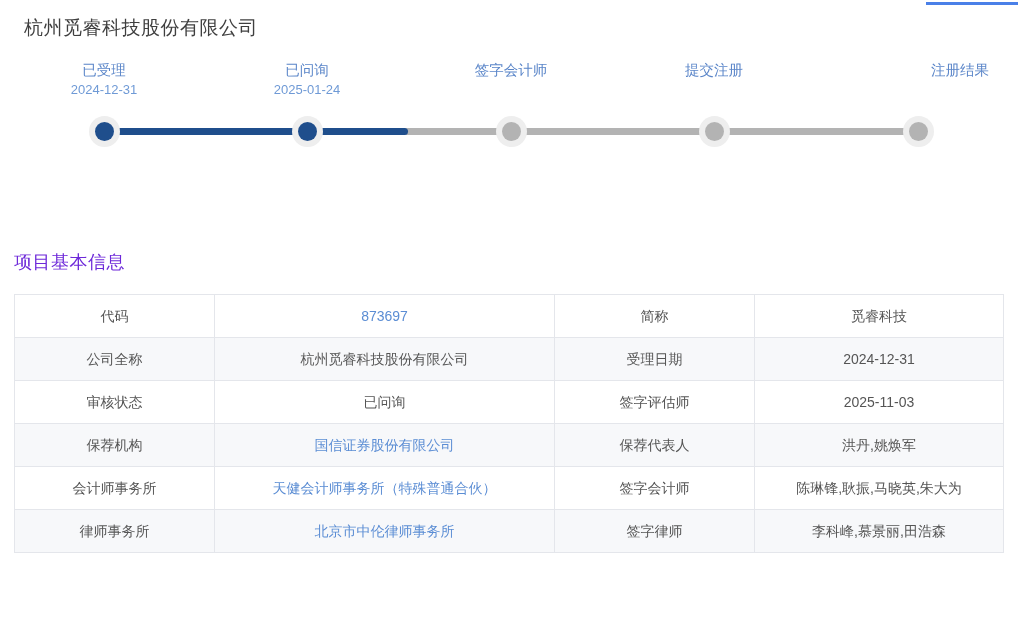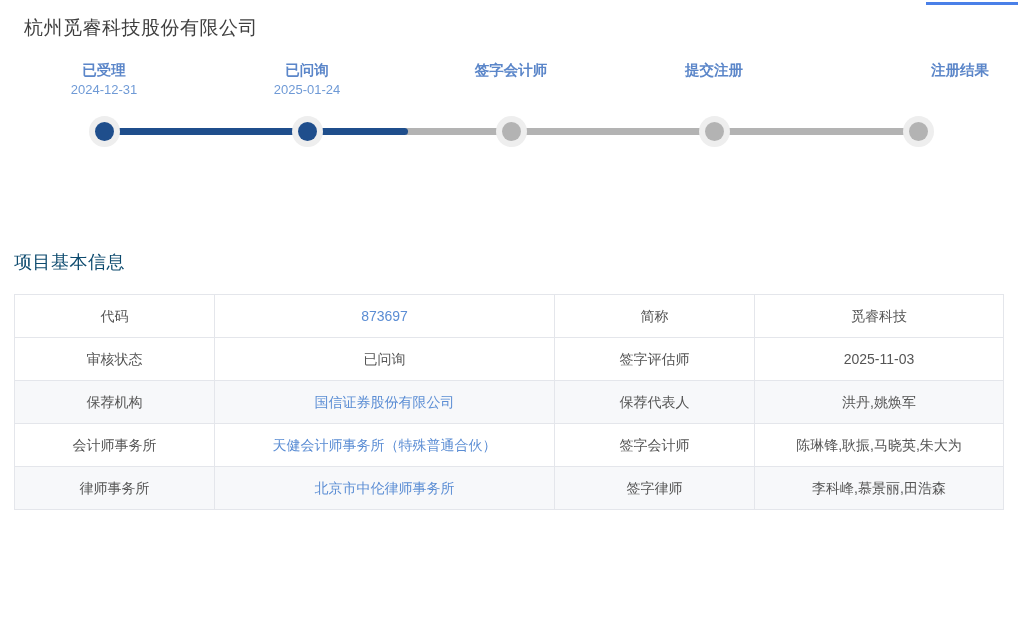--- a/index.html
+++ b/index.html
@@ -66,21 +66,21 @@
   }
   .step {
     position: absolute;
     top: 0px;
     width: 200px;
     margin-left: -100px;
     text-align: center;
   }
   .step-label {
     font-size: 14.5px;
-    font-weight: bold;
+    font-weight: normal;
     color: #5b86c9;
     line-height: 20px;
     white-space: nowrap;
   }
   .step-date {
     font-size: 13px;
     font-weight: normal;
     color: #6f9ad6;
     line-height: 20px;
     white-space: nowrap;
@@ -106,21 +106,21 @@
   }
   .step-dot.done { background: #1f4e8c; }
 
   
   .section-heading {
     position: absolute;
     left: 14px;
     top: 250px;
     font-size: 18px;
     font-weight: 400;
-    color: #0c4a6e;
+    color: #6d28d9;
     letter-spacing: 0.5px;
     white-space: nowrap;
   }
 
   
   .info-table-wrap {
     position: absolute;
     left: 14px;
     top: 294px;
     width: 989px;
@@ -208,20 +208,26 @@
         <col class="c3">
         <col class="c4">
     </colgroup>
     <tbody id="info-table-body">
         <tr class="odd">
           <td>代码</td>
           <td class="link-cell"><a class="cell-link">873697</a></td>
           <td>简称</td>
           <td>觅睿科技</td>
         </tr>
+        <tr class="even">
+          <td>公司全称</td>
+          <td>杭州觅睿科技股份有限公司</td>
+          <td>受理日期</td>
+          <td>2024-12-31</td>
+        </tr>
         <tr class="odd">
           <td>审核状态</td>
           <td>已问询</td>
           <td>签字评估师</td>
           <td>2025-11-03</td>
         </tr>
         <tr class="even">
           <td>保荐机构</td>
           <td class="link-cell"><a class="cell-link">国信证券股份有限公司</a></td>
           <td>保荐代表人</td>

